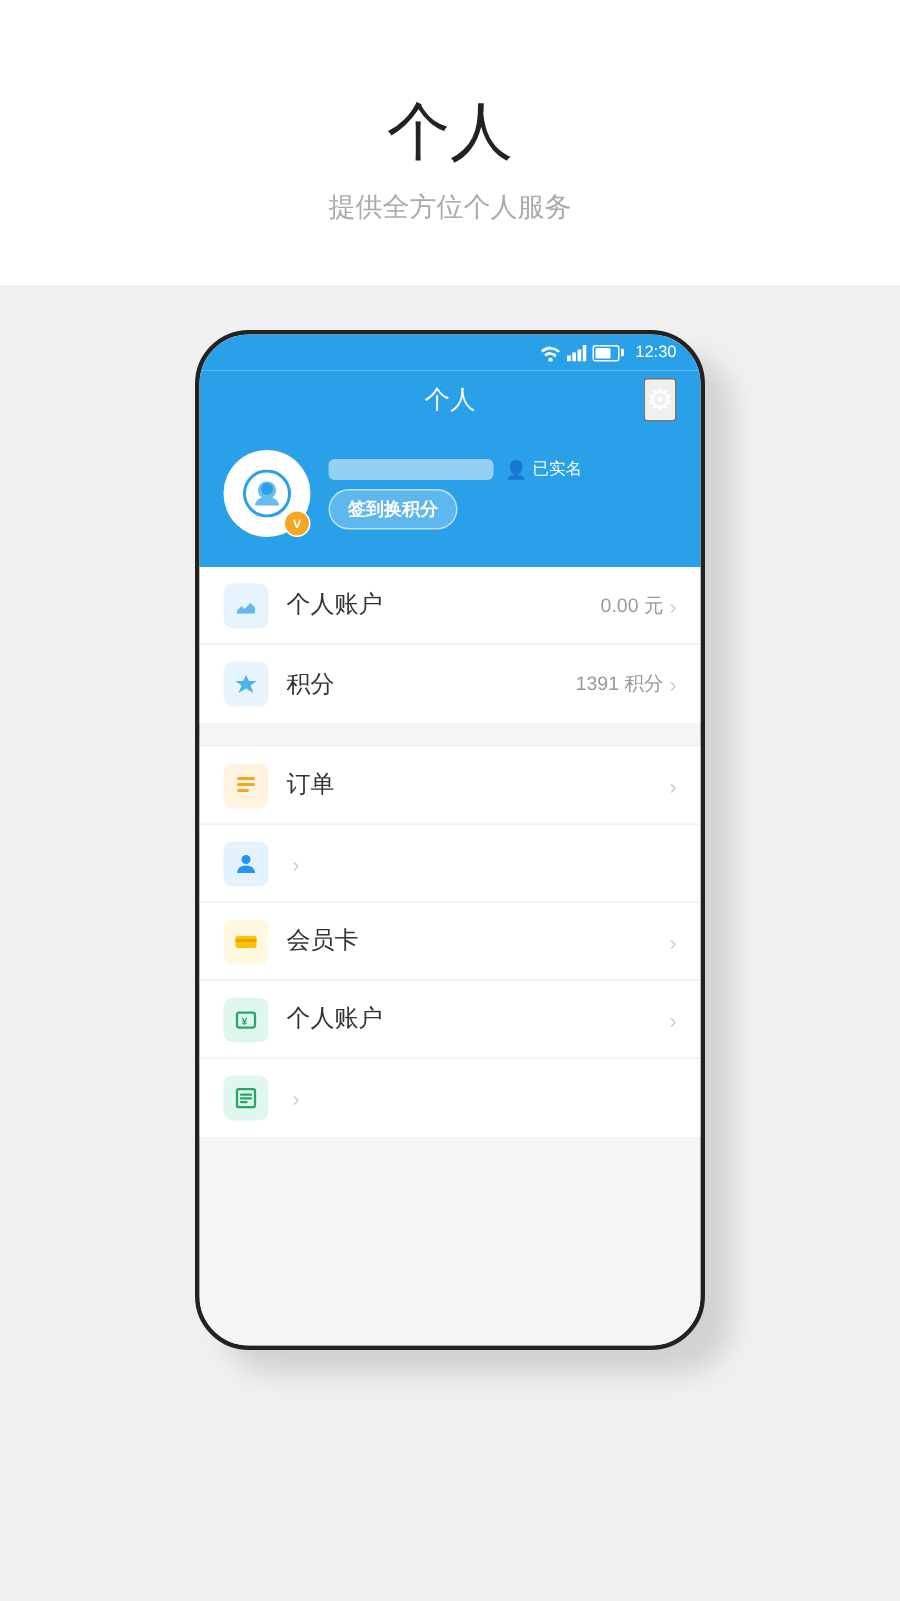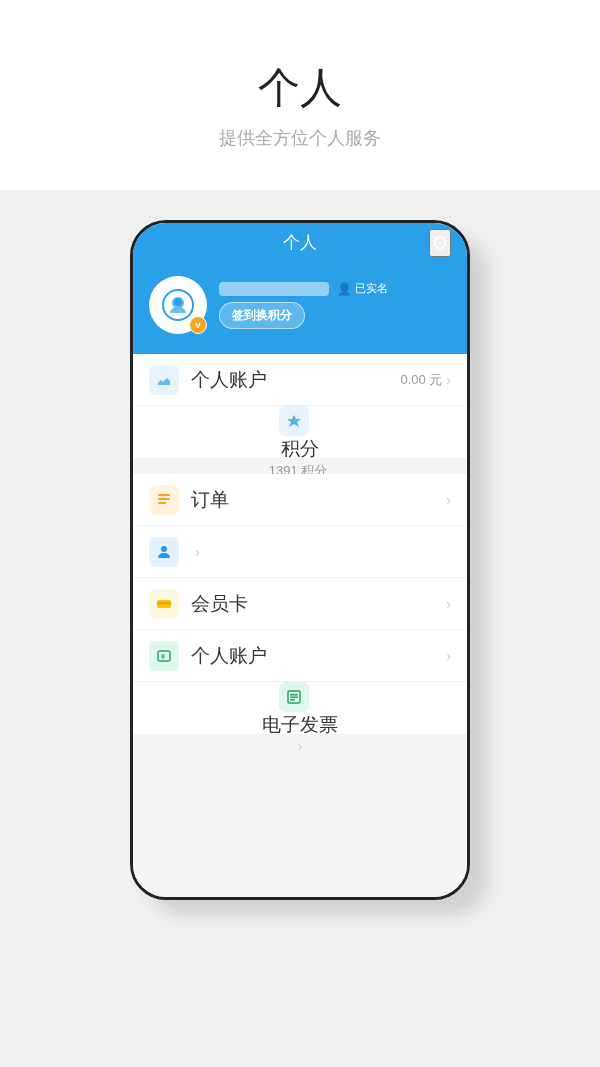--- a/index.html
+++ b/index.html
@@ -255,21 +255,20 @@
       padding: 0 16px;
       height: 52px;
       background: #fff;
       border-bottom: 1px solid #f0f0f0;
       cursor: pointer;
       position: relative;
     }
 
     .menu-item:last-child {
       border-bottom: none;
-      flex-direction: column;
     }
 
     .menu-icon {
       width: 30px;
       height: 30px;
       border-radius: 6px;
       display: flex;
       align-items: center;
       justify-content: center;
       margin-right: 12px;
@@ -280,21 +279,21 @@
     .icon-account { background: #e8f4fd; color: #4fb3e8; }
     .icon-points { background: #e8f4fd; color: #4fb3e8; }
     .icon-order { background: #fff3e0; color: #f5a623; }
     .icon-employee { background: #e3f2fd; color: #2196f3; }
     .icon-member { background: #fff8e1; color: #ffc107; }
     .icon-payment { background: #e0f7ee; color: #26a669; }
     .icon-invoice { background: #e0f7ee; color: #26a669; }
 
     .menu-label {
       flex: 1;
-      font-size: 19px;
+      font-size: 16px;
       color: #333;
     }
 
     .menu-value {
       font-size: 13px;
       color: #999;
       margin-right: 4px;
     }
 
     .chevron {
@@ -312,20 +311,40 @@
 
 <div class="page-header">
   <h1 class="page-title">个人</h1>
   <p class="page-subtitle">提供全方位个人服务</p>
 </div>
 
 <div class="phone-wrapper">
   <div class="phone-shadow"></div>
   <div class="phone">
 
+    <div class="status-bar">
+      <div class="status-icons">
+
+        <svg class="wifi-icon" viewBox="0 0 14 11" fill="white">
+          <path d="M7 8.5a1.5 1.5 0 1 1 0 3 1.5 1.5 0 0 1 0-3zm0-3.5a6 6 0 0 1 4.24 1.76l-1.42 1.42A4 4 0 0 0 7 6.5a4 4 0 0 0-2.83 1.18L2.76 6.26A6 6 0 0 1 7 4.5zm0-3.5a9 9 0 0 1 6.36 2.64L11.94 5.06A7 7 0 0 0 7 3 7 7 0 0 0 2.06 5.06L.64 3.64A9 9 0 0 1 7 1z"></path>
+        </svg>
+
+        <svg class="signal-icon" viewBox="0 0 13 11" fill="white">
+          <rect x="0" y="7" width="2.5" height="4"></rect>
+          <rect x="3.5" y="5" width="2.5" height="6"></rect>
+          <rect x="7" y="3" width="2.5" height="8"></rect>
+          <rect x="10.5" y="0" width="2.5" height="11"></rect>
+        </svg>
+
+        <div class="battery-icon">
+          <div class="battery-fill"></div>
+        </div>
+      </div>
+      <span class="status-time">12:30</span>
+    </div>
 
     <div class="app-header">
       <span class="app-header-title">个人</span>
       <button class="settings-btn">⚙</button>
     </div>
 
     <div class="user-section">
       <div class="avatar-container">
         <div class="avatar">
           <svg width="32" height="32" viewBox="0 0 32 32" fill="none">
@@ -423,21 +442,20 @@
         </div>
         <div class="menu-item">
           <div class="menu-icon icon-invoice">
             <svg width="16" height="16" viewBox="0 0 16 16" fill="#26a669">
               <rect x="2" y="2" width="12" height="12" rx="1" fill="none" stroke="#26a669" stroke-width="1.5"></rect>
               <rect x="4" y="5" width="8" height="1.5" rx="0.5" fill="#26a669"></rect>
               <rect x="4" y="7.5" width="8" height="1.5" rx="0.5" fill="#26a669"></rect>
               <rect x="4" y="10" width="5" height="1.5" rx="0.5" fill="#26a669"></rect>
             </svg>
           </div>
-          <span class="menu-label">电子发票</span>
           <span class="menu-value"></span>
           <span class="chevron">›</span>
         </div>
       </div>
 
     </div>
   </div>
 </div>
 
 </body></html>

